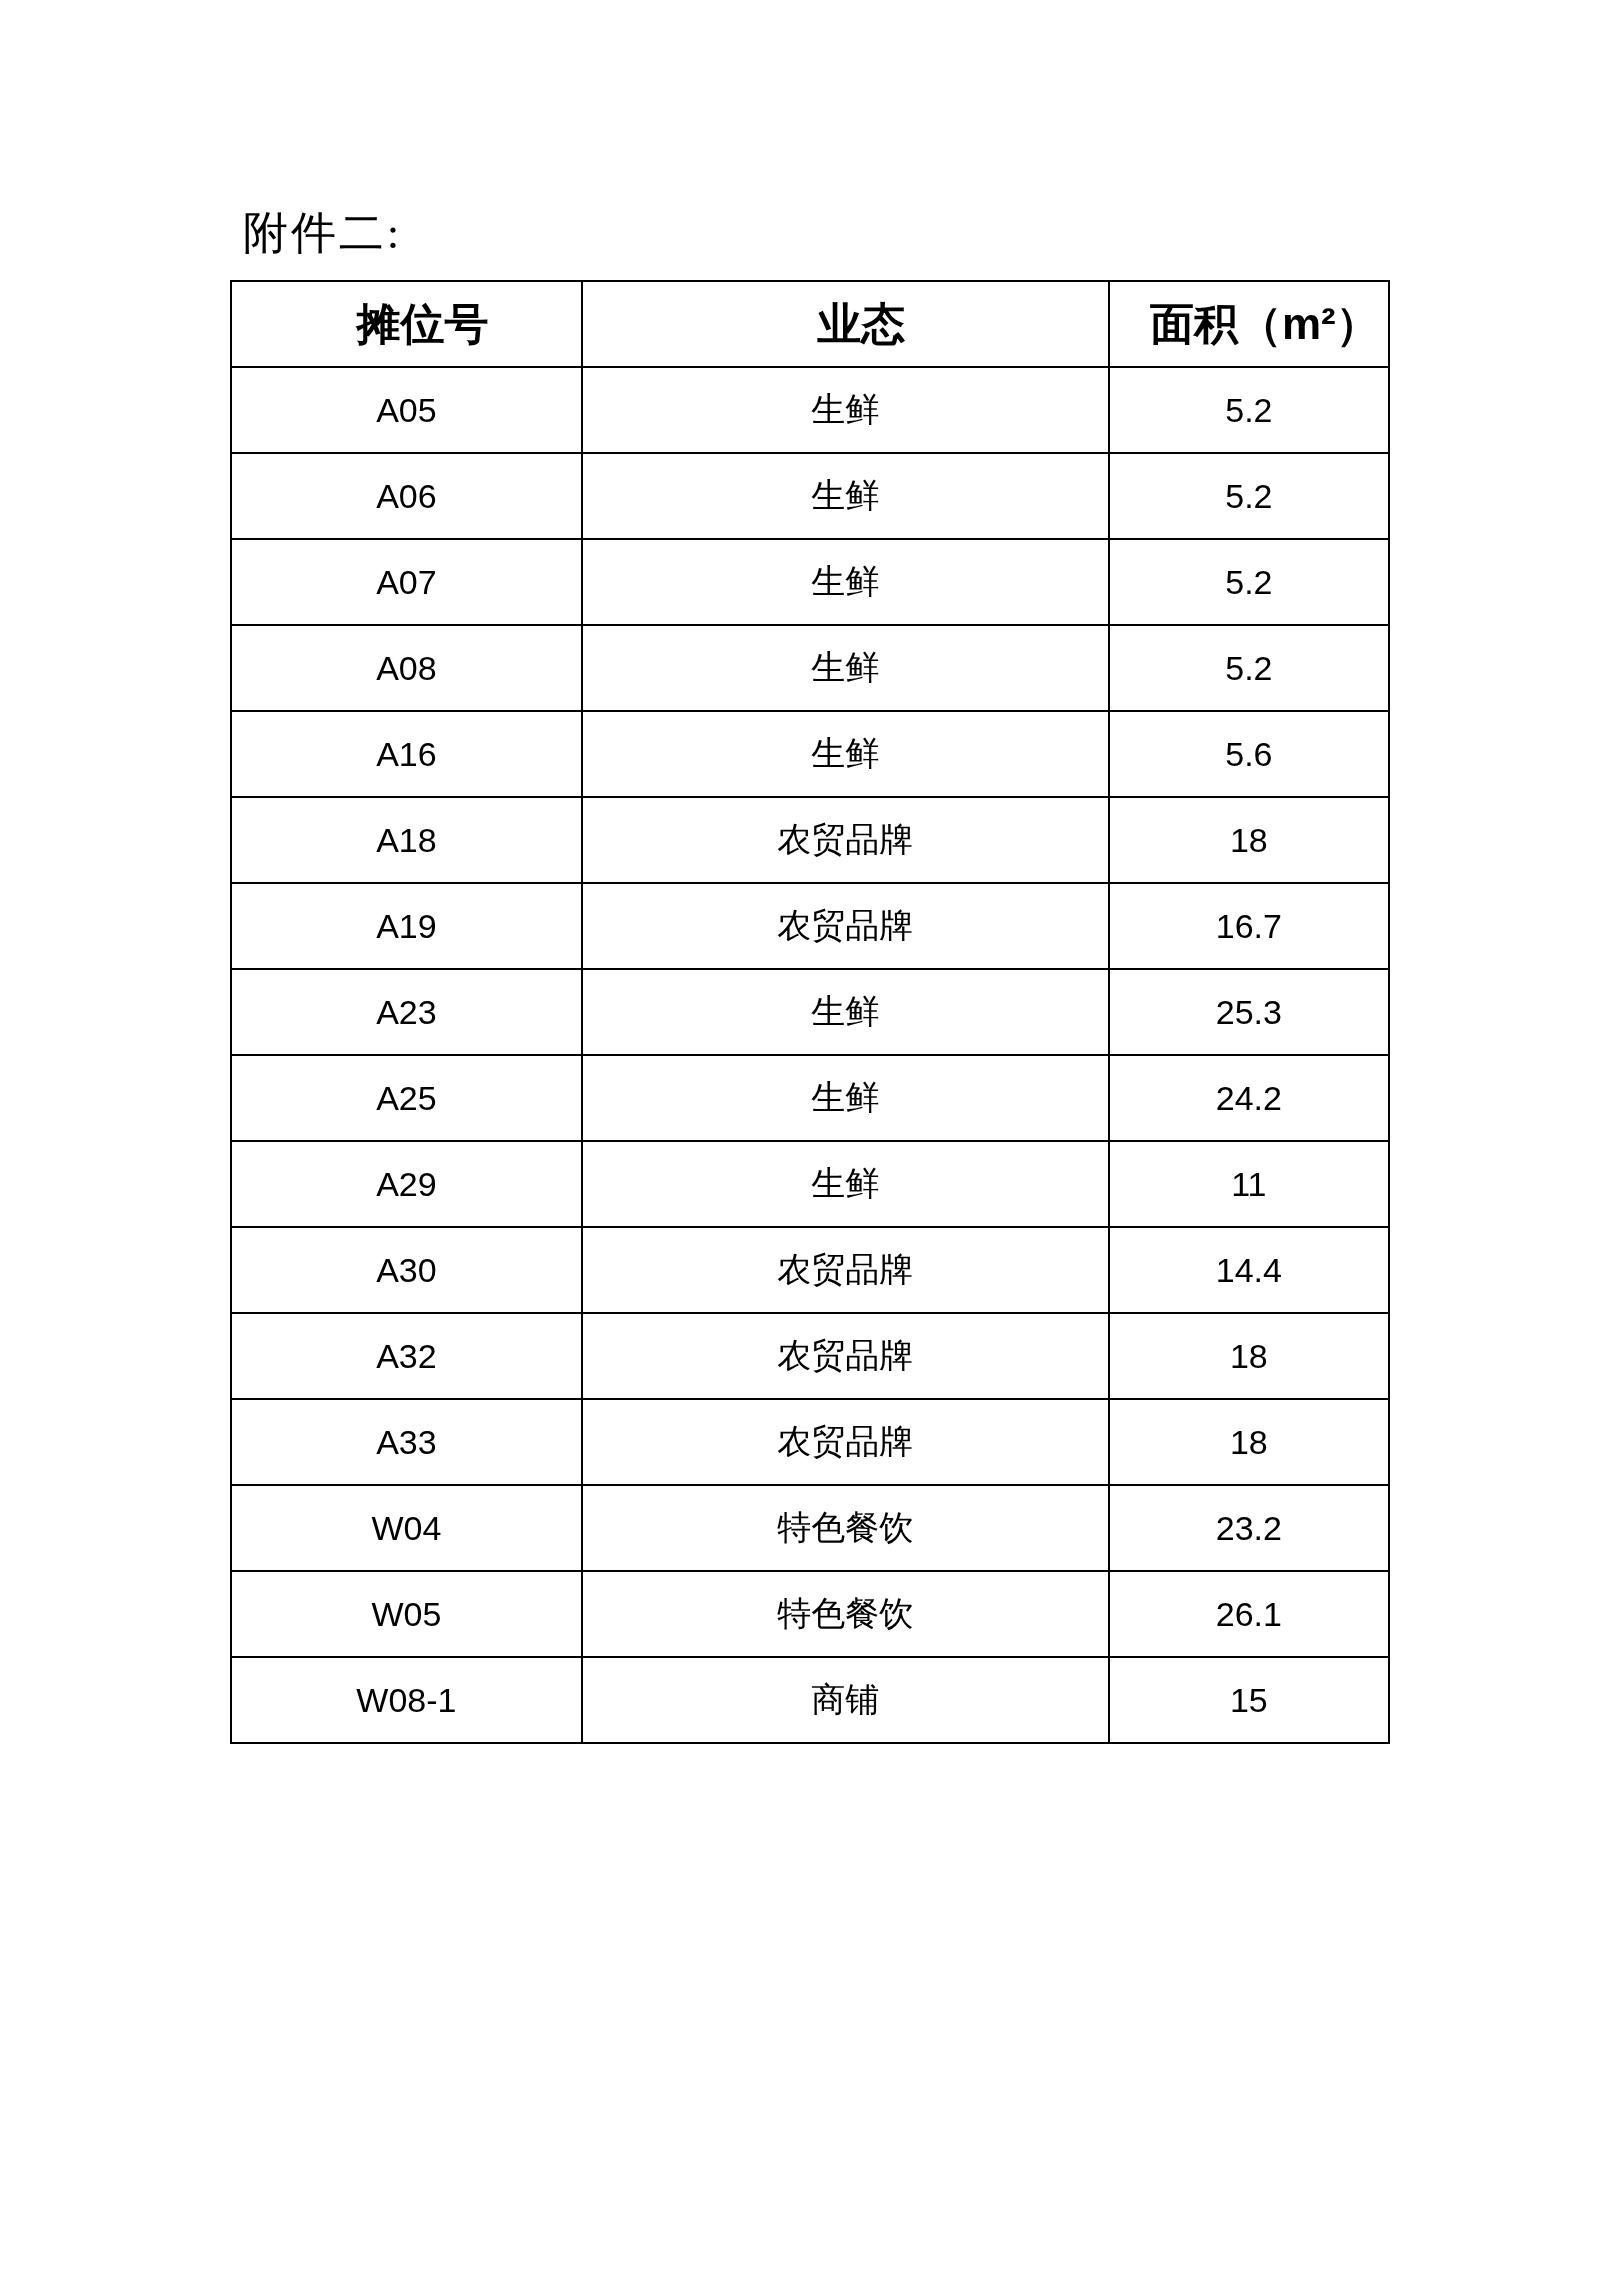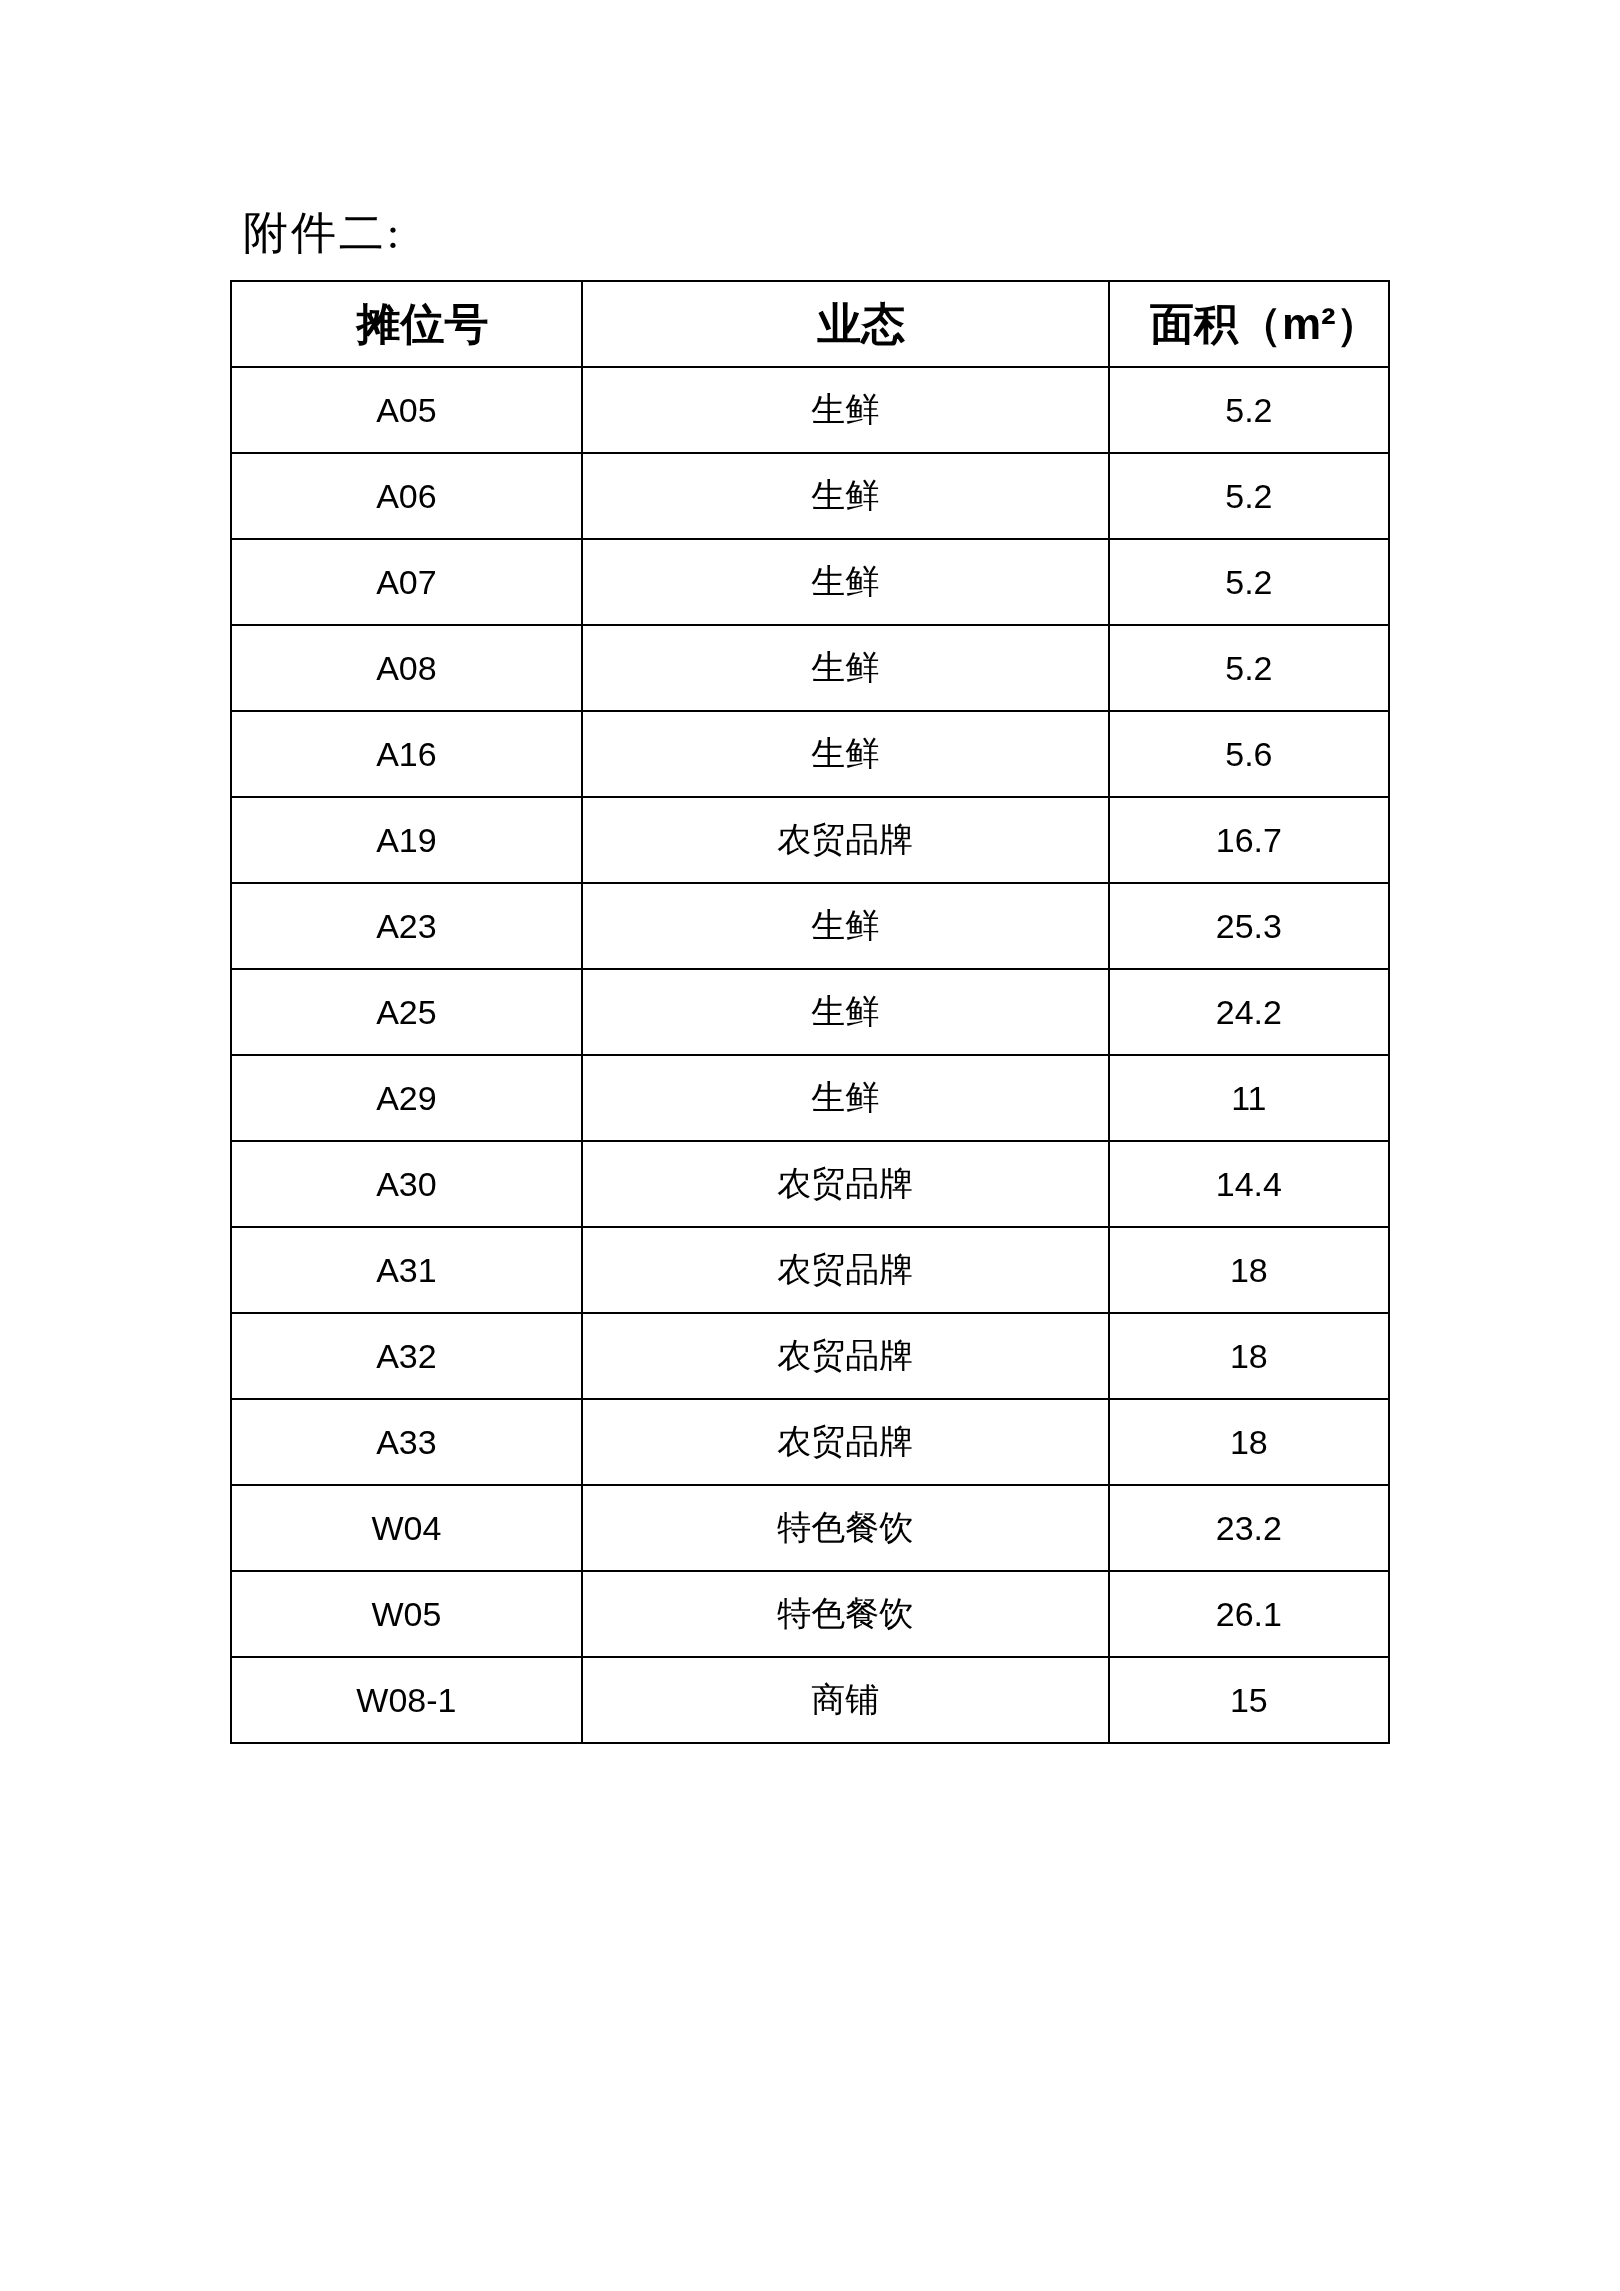--- a/index.html
+++ b/index.html
@@ -100,20 +100,25 @@
           <td>A08</td>
           <td>生鲜</td>
           <td>5.2</td>
         </tr>
         <tr>
           <td>A16</td>
           <td>生鲜</td>
           <td>5.6</td>
         </tr>
         <tr>
+          <td>A18</td>
+          <td>农贸品牌</td>
+          <td>18</td>
+        </tr>
+        <tr>
           <td>A19</td>
           <td>农贸品牌</td>
           <td>16.7</td>
         </tr>
         <tr>
           <td>A23</td>
           <td>生鲜</td>
           <td>25.3</td>
         </tr>
         <tr>
@@ -123,25 +128,20 @@
         </tr>
         <tr>
           <td>A29</td>
           <td>生鲜</td>
           <td>11</td>
         </tr>
         <tr>
           <td>A30</td>
           <td>农贸品牌</td>
           <td>14.4</td>
-        </tr>
-        <tr>
-          <td>A31</td>
-          <td>农贸品牌</td>
-          <td>18</td>
         </tr>
         <tr>
           <td>A32</td>
           <td>农贸品牌</td>
           <td>18</td>
         </tr>
         <tr>
           <td>A33</td>
           <td>农贸品牌</td>
           <td>18</td>

